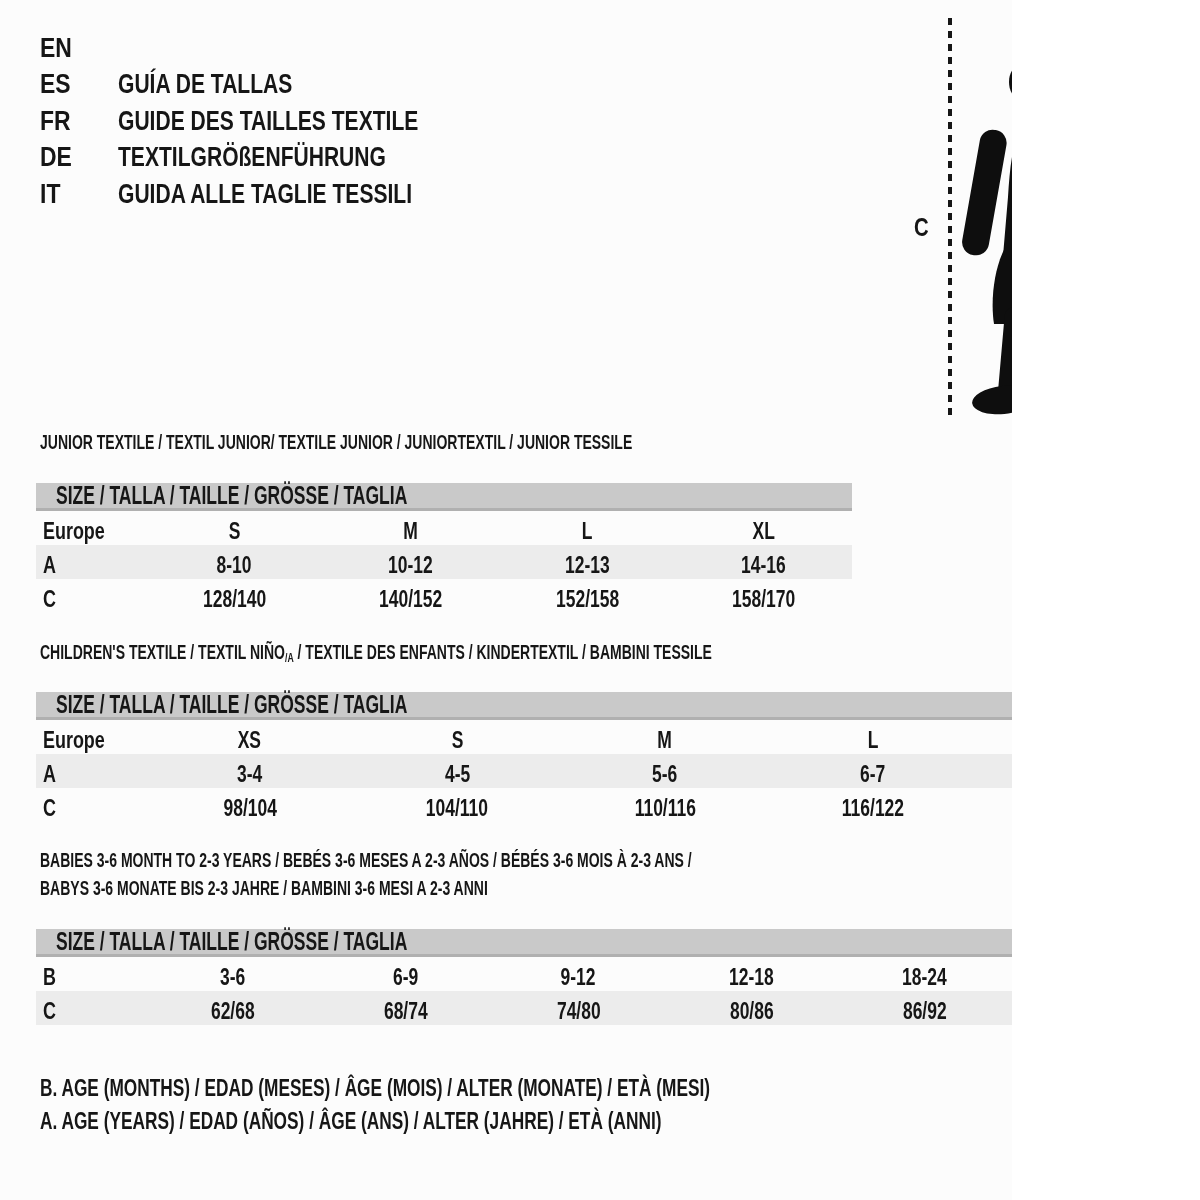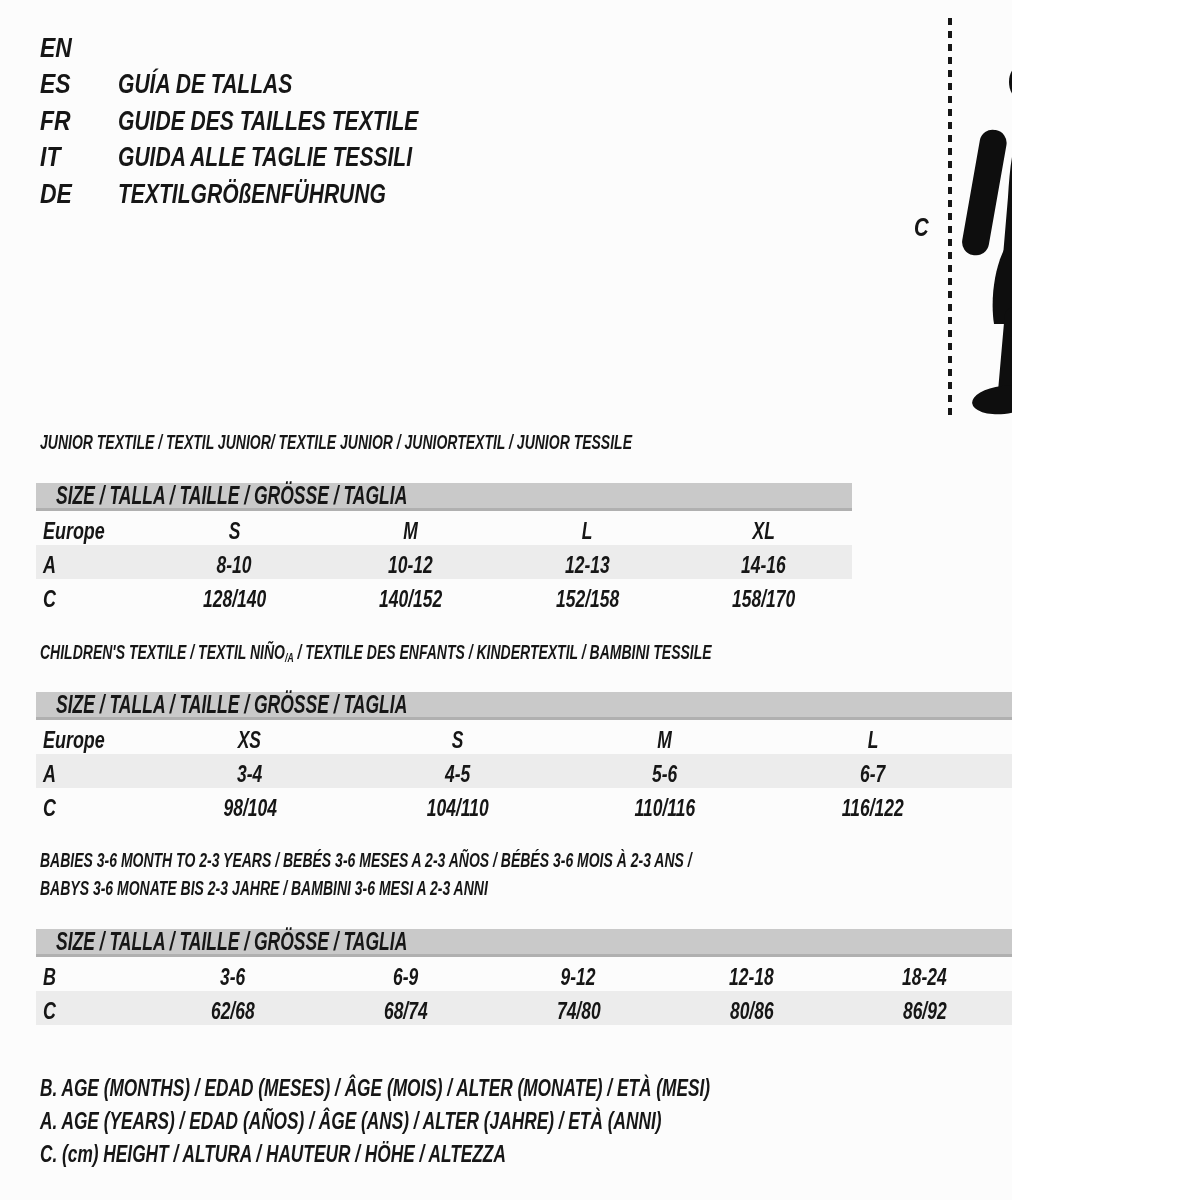--- a/index.html
+++ b/index.html
@@ -4,21 +4,21 @@
 <style>
   :root{
     --ink:#161616; --bg:#fcfcfc; --bar:#c9c9c9; --bar-edge:#b0b0b0;
     --shade:#ececec; --sil:#0e0e0e;
   }
   html,body{margin:0;padding:0;}
   body{background:#fff;}
   .canvas{
     position:relative; width:1012px; height:1200px; overflow:hidden;
     background:var(--bg); color:var(--ink);
-    font-family:"Liberation Sans", sans-serif; font-weight:bold;font-style:italic;
+    font-family:"Liberation Sans", sans-serif; font-weight:bold;
   }
   
   .sx{display:inline-block; white-space:nowrap; transform-origin:0 50%;}
   .t70{transform:scaleX(.70);} .t72{transform:scaleX(.72);}
   .t78{transform:scaleX(.78);} .t85{transform:scaleX(.85);}
   .sxc{display:inline-block; white-space:nowrap; transform:scaleX(.76);}
 
   
   .langs{position:absolute; left:40px; top:30px;}
   .lang-row{display:flex; height:36.5px; align-items:center; font-size:27px;}
@@ -62,26 +62,26 @@
       </div>
       <div class="lang-row">
         <span class="lang-code"><span class="sx t85">ES</span></span>
         <span><span class="sx t78">GUÍA DE TALLAS</span></span>
       </div>
       <div class="lang-row">
         <span class="lang-code"><span class="sx t85">FR</span></span>
         <span><span class="sx t78">GUIDE DES TAILLES TEXTILE</span></span>
       </div>
       <div class="lang-row">
+        <span class="lang-code"><span class="sx t85">DE</span></span>
+        <span><span class="sx t78">TEXTILGRÖßENFÜHRUNG</span></span>
+      </div>
+      <div class="lang-row">
         <span class="lang-code"><span class="sx t85">IT</span></span>
         <span><span class="sx t78">GUIDA ALLE TAGLIE TESSILI</span></span>
-      </div>
-      <div class="lang-row">
-        <span class="lang-code"><span class="sx t85">DE</span></span>
-        <span><span class="sx t78">TEXTILGRÖßENFÜHRUNG</span></span>
       </div>
     </div>
 
   <div class="figure">
     <span class="c-label sx t78">C</span>
     <div class="dash-line"></div>
     <svg viewBox="0 0 190 408">
       <g fill="#0e0e0e">
 
         <ellipse cx="102" cy="50" rx="38" ry="47"></ellipse>
@@ -196,16 +196,15 @@
         <div class="cell"><span class="sxc">74/80</span></div>
         <div class="cell"><span class="sxc">80/86</span></div>
         <div class="cell"><span class="sxc">86/92</span></div>
         <div class="cell"><span class="sxc">92/98</span></div>
       </div>
     </div>
 
   <div class="notes">
     <div class="note"><span class="sx t72">B. AGE (MONTHS) / EDAD (MESES) / ÂGE (MOIS) / ALTER (MONATE) / ETÀ (MESI)</span></div>
     <div class="note"><span class="sx t72">A. AGE (YEARS) / EDAD (AÑOS) / ÂGE (ANS) / ALTER (JAHRE) / ETÀ (ANNI)</span></div>
-    <div class="note"><span class="sx t72">C. (cm) HEIGHT / ALTURA / HAUTEUR / HÖHE / ALTEZZA</span></div>
   </div>
 
 </div>
 
 </body></html>

